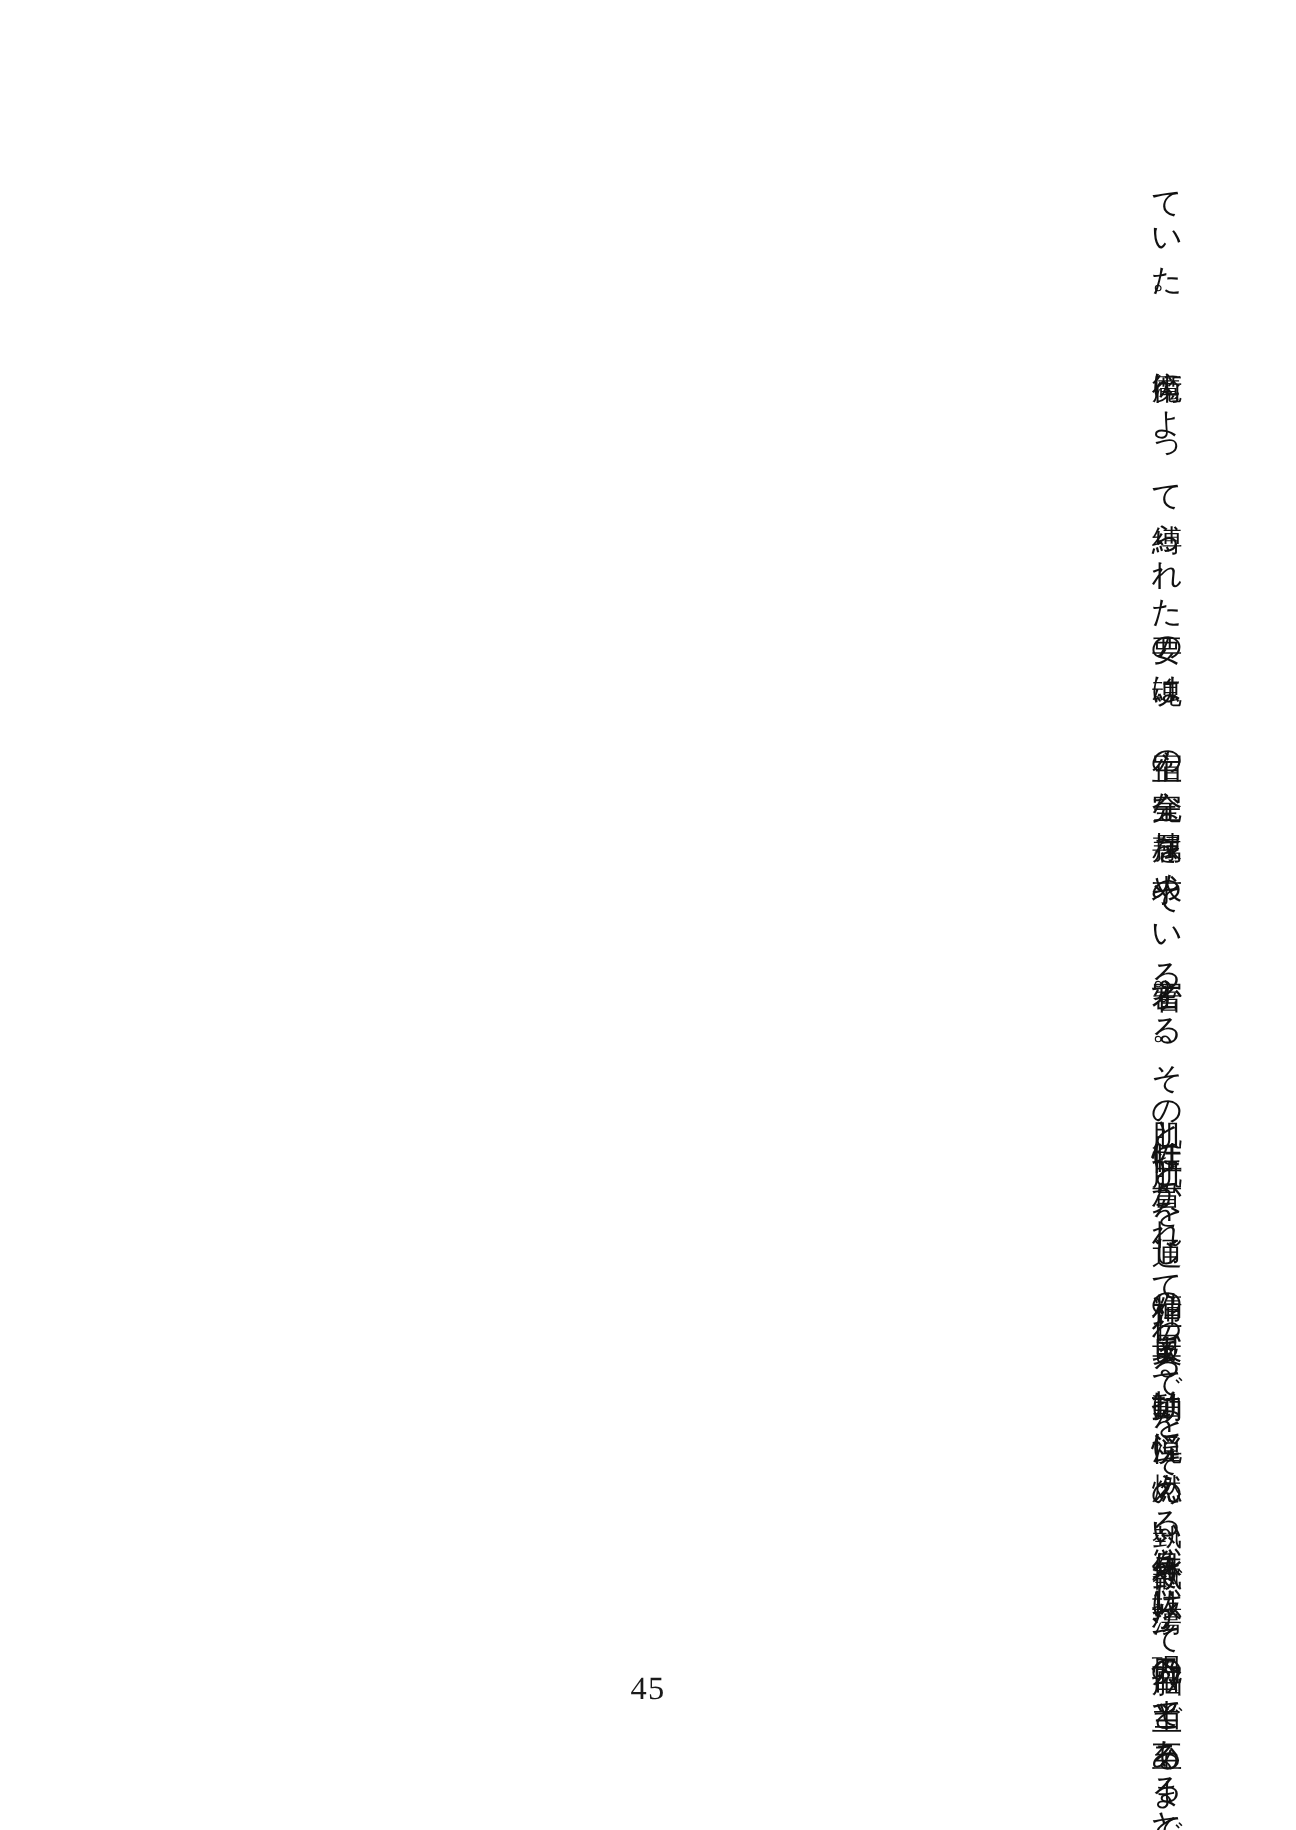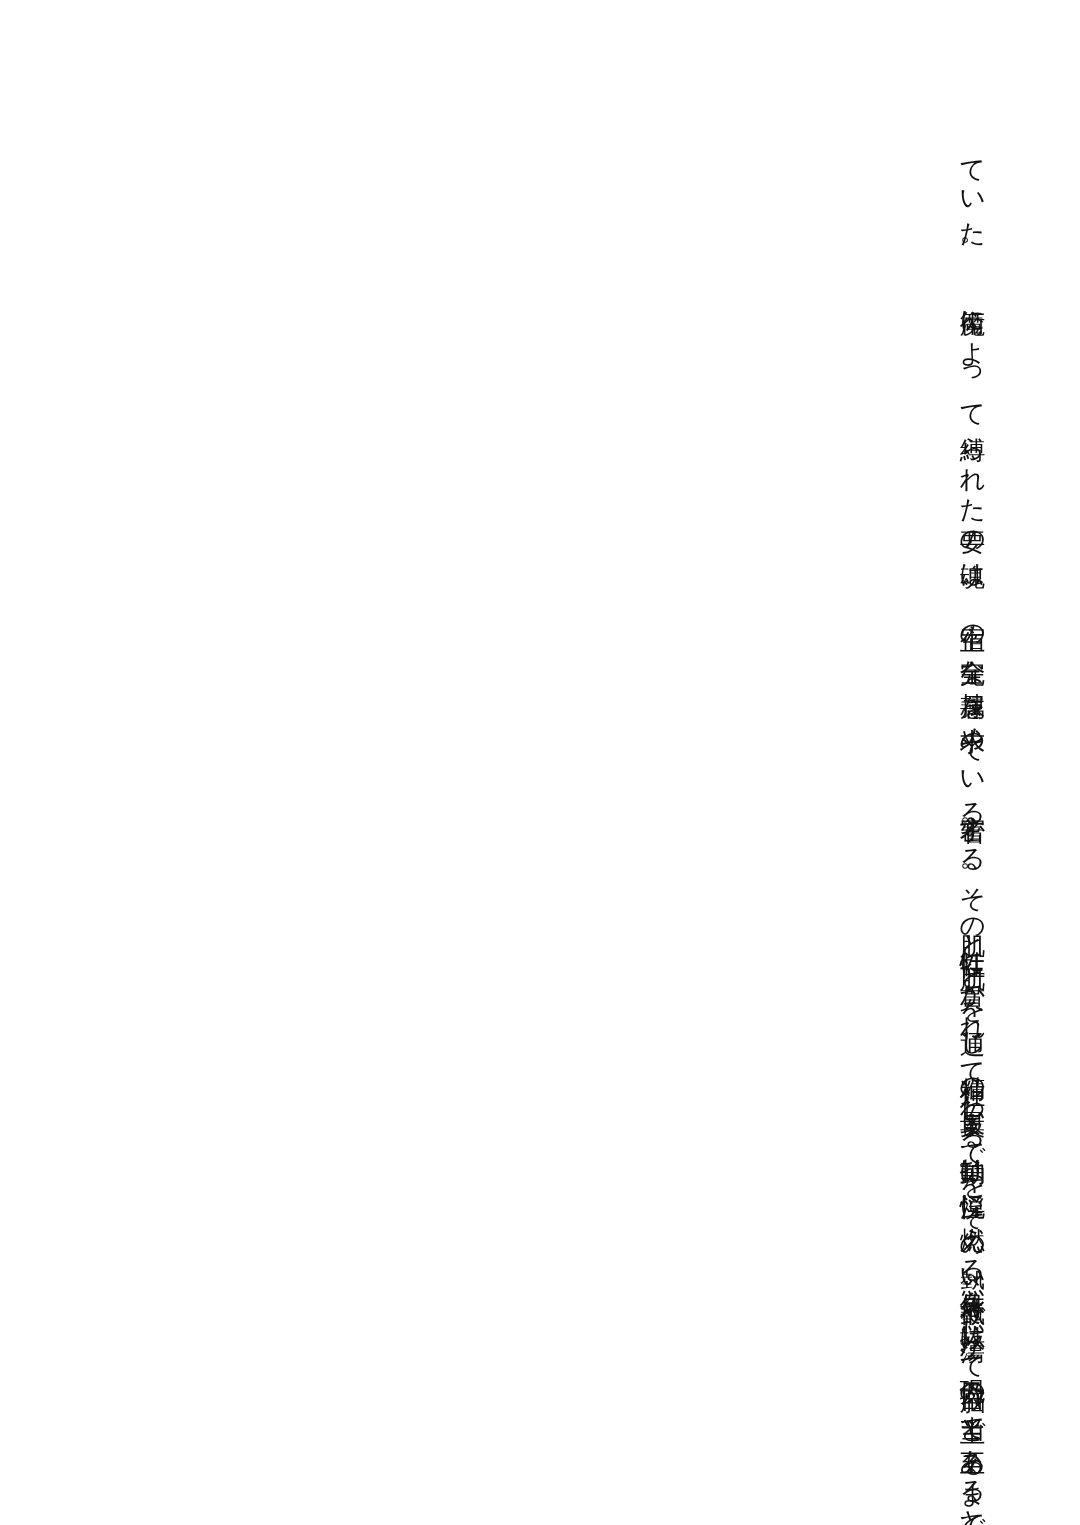--- a/index.html
+++ b/index.html
@@ -82,14 +82,15 @@
       <div class="vline">ていた。　魔術によって縛られた要の魂は、宿主の完全な隷属を求め</div>
       <div class="vline">ている。　その牡性に貫かれ、精神の最奥までをその熱い欲熱で蕩か</div>
       <div class="vline">し、現乃宮の当主であるとか、人々を守る退魔師であるとか、そん</div>
     </div>
 
   <div class="block" id="block-bottom">
       <div class="vline">密着する。　肌と肌とを通じて伝わる拍動は淫悦に燃える身体を抜け</div>
       <div class="vline">て脳へと至るまでに増幅され、天井知らずにその心の熱を滾らせて</div>
     </div>
 
+  <div id="page-number">45</div>
 
 </div>
 
 </body></html>

